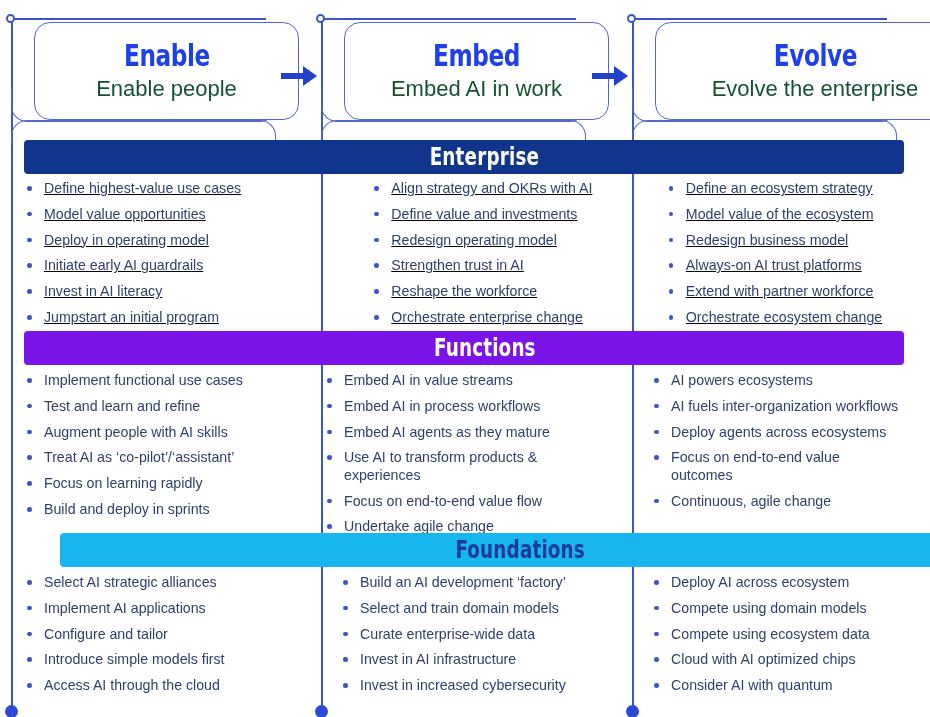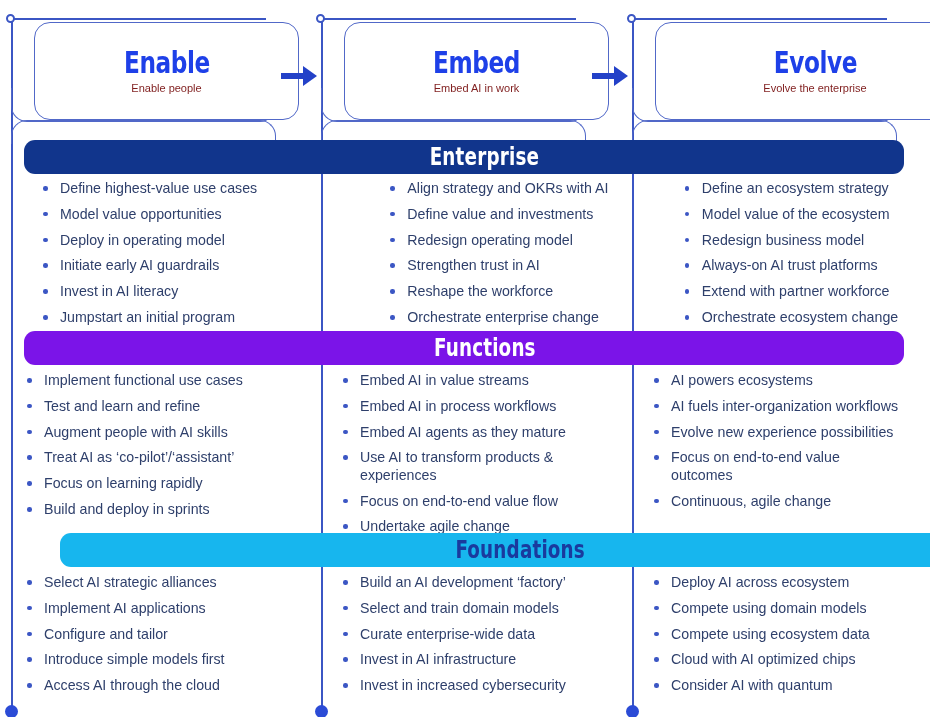--- a/index.html
+++ b/index.html
@@ -46,22 +46,22 @@
     font-family:"DejaVu Sans Condensed","Liberation Sans Narrow","Liberation Sans",sans-serif;
     font-weight:bold;
     font-size:30px;
     color:#1E40E8;
     letter-spacing:-0.5px;
     transform:scaleX(.86);
     line-height:1.05;
     margin-bottom:4px;
   }
   .card-sub{
-    font-size:11px;
-    color:#7f1d1d;
+    font-size:22px;
+    color:#14532d;
     line-height:1.2;
   }
 
   
   .arrow{position:absolute;z-index:4;height:0;}
   .arrow .shaft{
     position:absolute;left:0;top:-3px;height:6px;background:#2341C8;
   }
   .arrow .head{
     position:absolute;top:-10px;
@@ -86,21 +86,21 @@
     border:1.5px solid #5168C8;
     border-bottom:none;
     border-radius:16px 16px 0 0;
     z-index:1;
   }
 
   
   .band{
     position:absolute;
     box-sizing:border-box;
-    border-radius:11px;
+    border-radius:4px;
     display:flex;align-items:center;justify-content:center;
     z-index:5;
     padding-left:41px;
   }
   .band-title{
     font-family:"DejaVu Sans Condensed","Liberation Sans Narrow","Liberation Sans",sans-serif;
     font-weight:bold;
     font-size:24px;
     letter-spacing:.2px;
     transform:scaleX(.85);
@@ -180,21 +180,21 @@
     <div class="head" style="left:22px;"></div>
   </div>
   <div class="arrow" style="left:592px;top:76px;width:36px;">
     <div class="shaft" style="width:24px;"></div>
     <div class="head" style="left:22px;"></div>
   </div>
 
   <div class="band" style="left:24px;top:140px;width:880px;height:34px;background:#11358C;">
     <span class="band-title" style="color:#FFFFFF;">Enterprise</span>
   </div>
-  <div class="cols" style="left:40px;top:180px;width:880px;">
+  <div class="cols" style="left:24px;top:180px;width:880px;text-decoration:underline;">
     <div class="col" style="width:300px;padding-right:14px;">
       <ul class="items">
         <li>Define highest-value use cases</li>
         <li>Model value opportunities</li>
         <li>Deploy in operating model</li>
         <li>Initiate early AI guardrails</li>
         <li>Invest in AI literacy</li>
         <li>Jumpstart an initial program</li>
       </ul>
     </div>
@@ -227,35 +227,35 @@
     <div class="col" style="width:300px;padding-right:14px;">
       <ul class="items">
         <li>Implement functional use cases</li>
         <li>Test and learn and refine</li>
         <li>Augment people with AI skills</li>
         <li>Treat AI as ‘co-pilot’/‘assistant’</li>
         <li>Focus on learning rapidly</li>
         <li>Build and deploy in sprints</li>
       </ul>
     </div>
-    <div class="col" style="width:311px;padding-left:16px;padding-right:40px;">
+    <div class="col" style="width:311px;padding-right:40px;">
       <ul class="items">
         <li>Embed AI in value streams</li>
         <li>Embed AI in process workflows</li>
         <li>Embed AI agents as they mature</li>
         <li>Use AI to transform products &amp; experiences</li>
         <li>Focus on end-to-end value flow</li>
         <li>Undertake agile change</li>
       </ul>
     </div>
     <div class="col" style="width:269px;padding-left:16px;">
       <ul class="items">
         <li>AI powers ecosystems</li>
         <li>AI fuels inter-organization workflows</li>
-        <li>Evolve new experience possibilities</li>
+        <li>Deploy agents across ecosystems</li>
         <li>Focus on end-to-end value outcomes</li>
         <li>Continuous, agile change</li>
       </ul>
     </div>
   </div>
 
   <div class="band" style="left:24px;top:533px;width:880px;height:34px;background:#17B6EE;margin-left:36px;">
     <span class="band-title" style="color:#1A3A9E;">Foundations</span>
   </div>
   <div class="cols" style="left:24px;top:574px;width:880px;">

